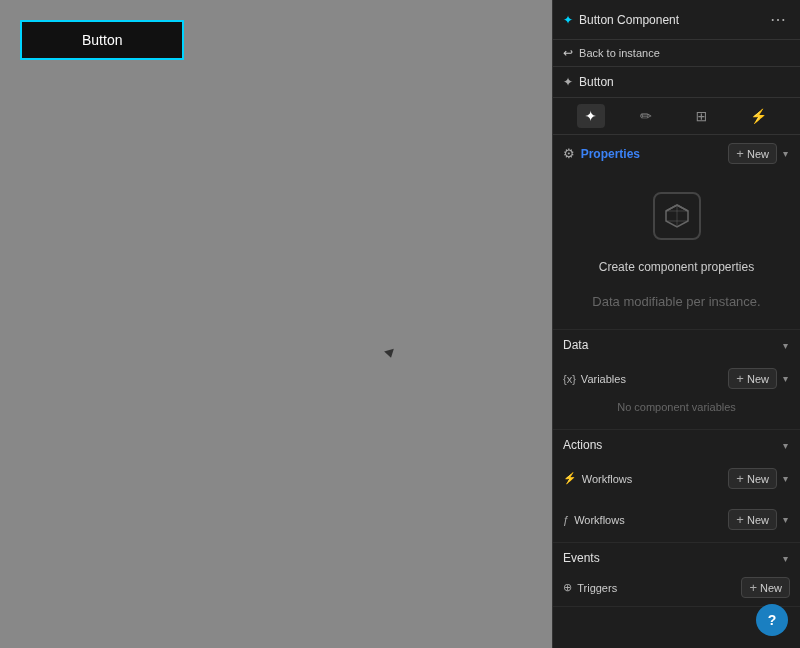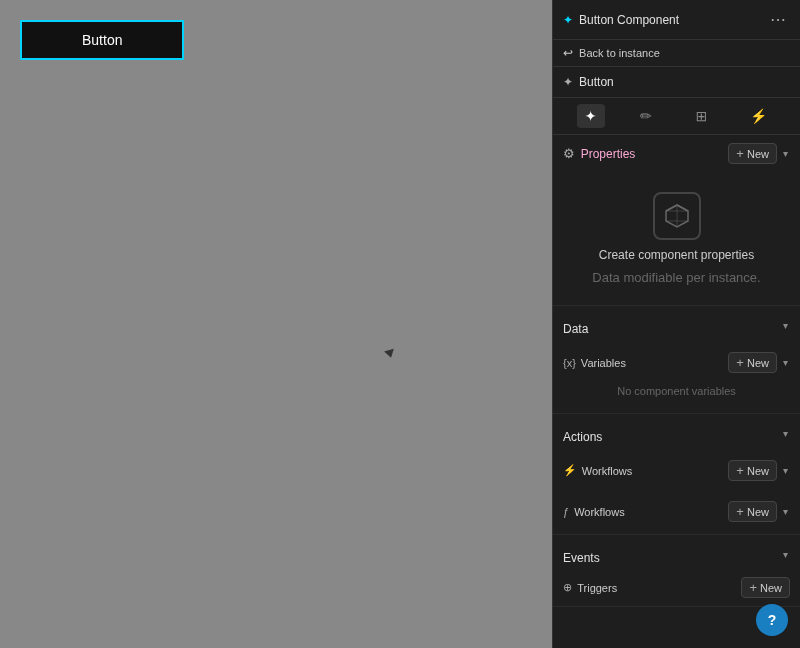--- a/index.html
+++ b/index.html
@@ -149,23 +149,23 @@
       border-bottom: 1px solid #2a2a2a;
     }
     .section-header {
       display: flex;
       align-items: center;
       justify-content: space-between;
       padding: 8px 10px;
       cursor: pointer;
     }
     .section-title {
-      color: #f9a8d4;
-      font-size: 12px;
-      font-weight: 400;
+      color: #3b82f6;
+      font-size: 12px;
+      font-weight: 700;
     }
     .section-header-right {
       display: flex;
       align-items: center;
       gap: 4px;
     }
     .new-btn {
       display: flex;
       align-items: center;
       gap: 3px;
@@ -220,21 +220,21 @@
       text-align: center;
     }
 
     
     .create-properties-panel {
       display: flex;
       flex-direction: column;
       align-items: center;
       justify-content: center;
       padding: 20px 10px;
-      gap: 8px;
+      gap: 20px;
     }
     .cube-icon-wrapper {
       width: 48px;
       height: 48px;
       border: 2px solid #444;
       border-radius: 8px;
       display: flex;
       align-items: center;
       justify-content: center;
     }
@@ -255,21 +255,20 @@
       display: flex;
       align-items: center;
       justify-content: space-between;
       padding: 8px 10px;
       cursor: pointer;
     }
     .data-section-title {
       color: #e0e0e0;
       font-size: 12px;
       font-weight: 500;
-      margin-top: 8px;
     }
 
     
     .trigger-row {
       display: flex;
       align-items: center;
       justify-content: space-between;
       padding: 4px 10px 8px;
     }
 

